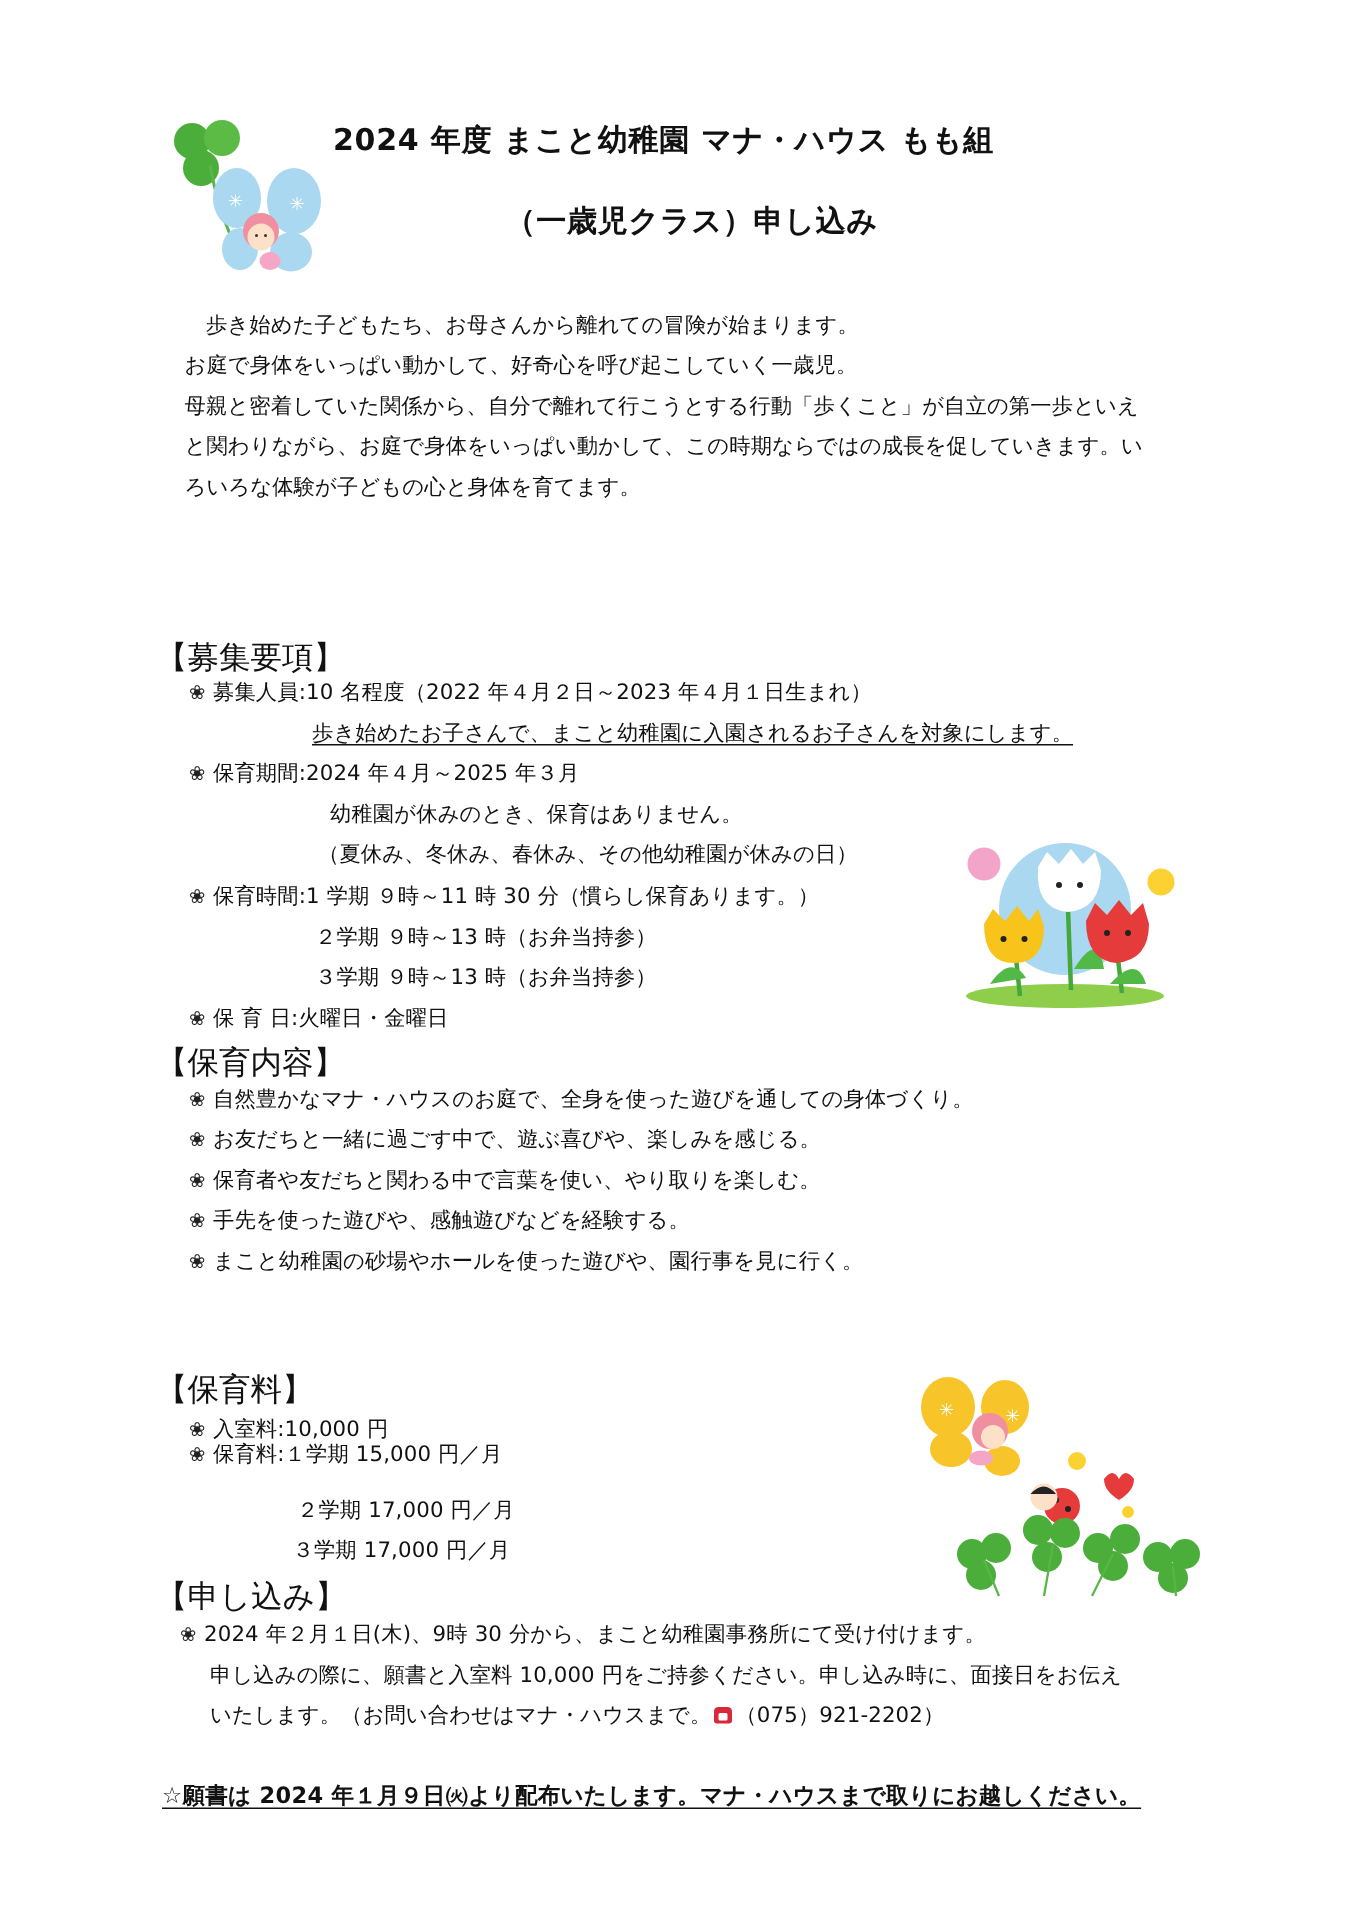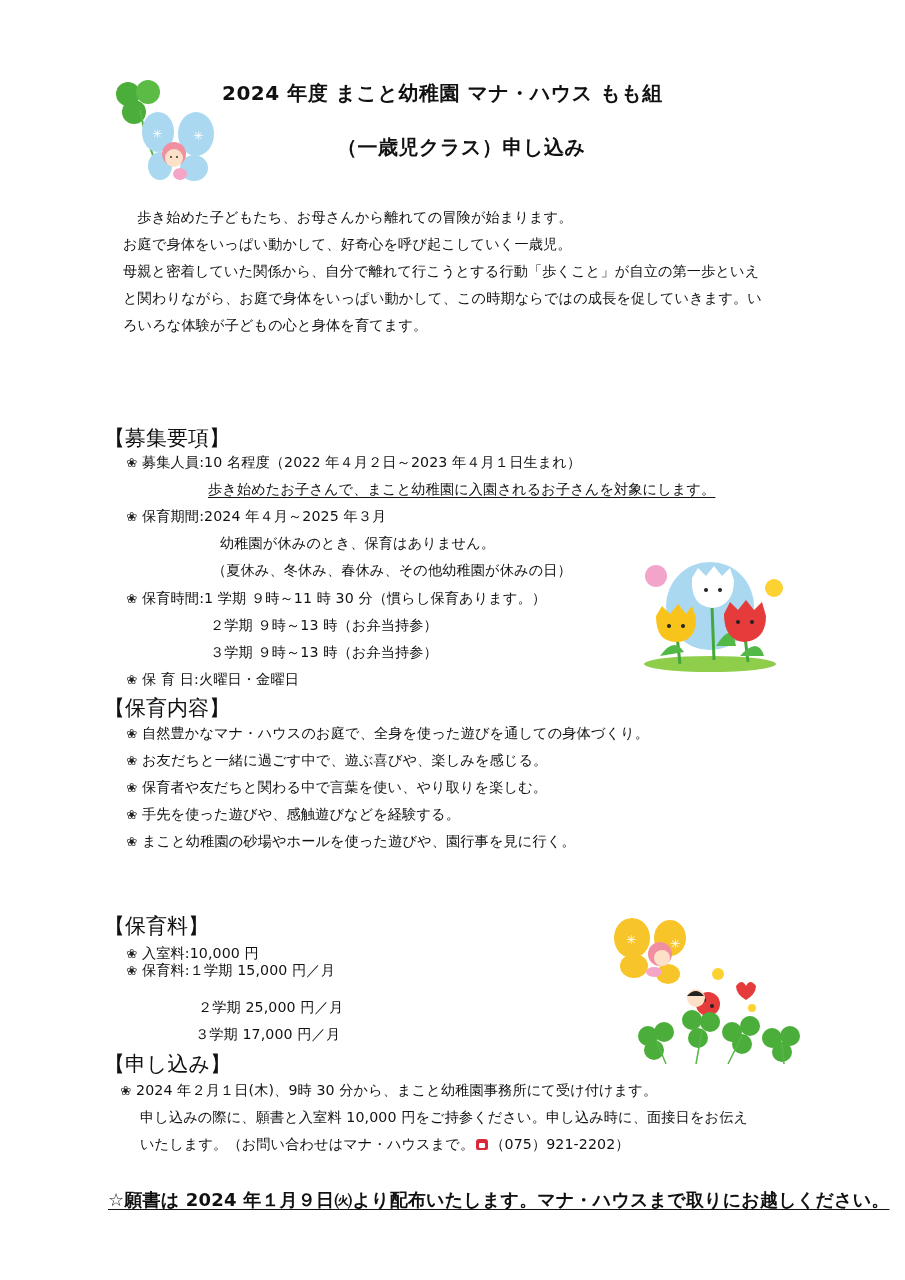--- a/index.html
+++ b/index.html
@@ -6,21 +6,21 @@
   body {
     width: 905px; height: 1280px; position: relative; overflow: hidden;
     font-family: "DejaVu Sans", "Liberation Sans", sans-serif;
     color: #111111;
   }
   .abs { position: absolute; white-space: nowrap; }
   .title { font-size: 20px; font-weight: bold; letter-spacing: 0.5px; }
   .body-text { font-size: 14.2px; line-height: 27px; letter-spacing: 0.1px; }
   .heading { font-size: 21px; font-weight: normal; }
   .u { text-decoration: underline; text-underline-offset: 3px; margin-left: 24px; }
-  .notice { font-size: 18px; font-weight: bold; text-decoration: underline; text-underline-offset: 3px; letter-spacing: 0.2px; }
+  .notice { font-size: 15px; font-weight: bold; text-decoration: underline; text-underline-offset: 3px; letter-spacing: 0.2px; }
   .flower { font-size: 13px; display: inline-block; width: 16px; color: #222; }
   .phone { display: inline-block; width: 12px; height: 11px; background: #d9283a; border-radius: 3px 3px 2px 2px; vertical-align: -1px; margin: 0 2px; position: relative; }
   .phone::after { content: ""; position: absolute; left: 3px; top: 4px; width: 6px; height: 5px; background: #fff; border-radius: 1px; }
   svg { position: absolute; }
 </style>
 </head>
 <body>
 
 <svg style="left:108px;top:74px;" width="110" height="112" viewBox="0 0 110 112">
 
@@ -108,21 +108,21 @@
   <div><span class="flower">❀</span><span>まこと幼稚園の砂場やホールを使った遊びや、園行事を見に行く。</span></div>
 </div>
 
 <div class="abs heading" style="left:104px;top:912px;">【保育料】</div>
 <div class="abs body-text" style="left:126px;top:940px;">
   <span class="flower">❀</span><span>入室料:10,000 円</span>
 </div>
 <div class="abs body-text" style="left:126px;top:925px;margin-top:32px;">
   <span class="flower">❀</span><span>保育料:１学期  15,000 円／月</span>
 </div>
-<div class="abs body-text" style="left:198px;top:994px;">２学期  25,000 円／月</div>
+<div class="abs body-text" style="left:198px;top:994px;">２学期  17,000 円／月</div>
 <div class="abs body-text" style="left:195px;top:1021px;">３学期  17,000 円／月</div>
 
 <svg style="left:608px;top:908px;" width="195" height="160" viewBox="0 0 195 160">
 
   <ellipse cx="24" cy="30" rx="18" ry="20" fill="#f7c52a"></ellipse>
   <ellipse cx="62" cy="30" rx="16" ry="18" fill="#f7c52a"></ellipse>
   <ellipse cx="26" cy="58" rx="14" ry="12" fill="#f7c52a"></ellipse>
   <ellipse cx="60" cy="66" rx="12" ry="10" fill="#f7c52a"></ellipse>
   <text x="18" y="36" font-size="12" fill="#fff">✳</text>
   <text x="62" y="40" font-size="12" fill="#fff">✳</text>

